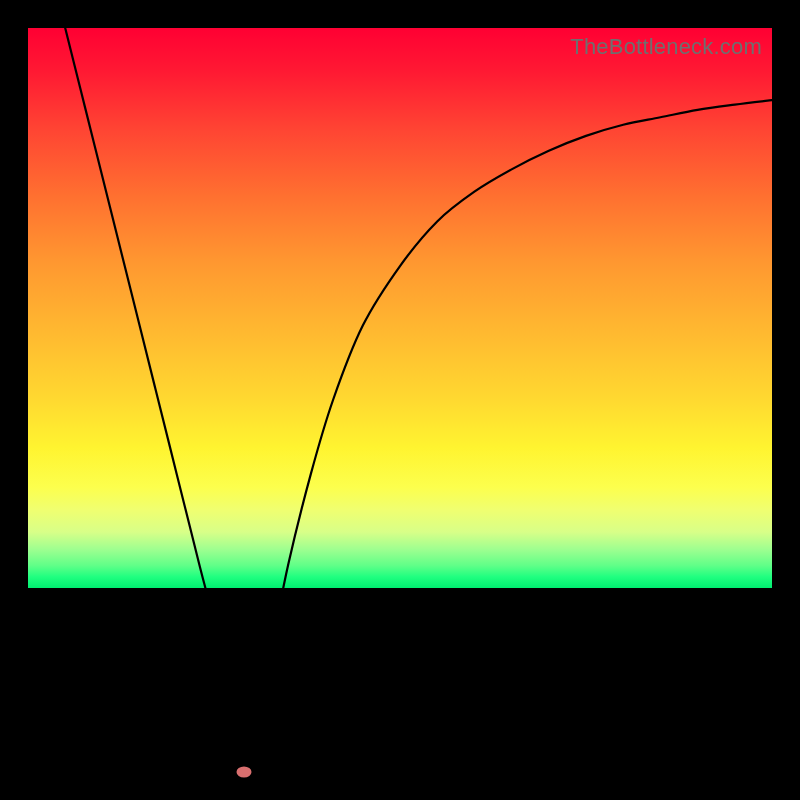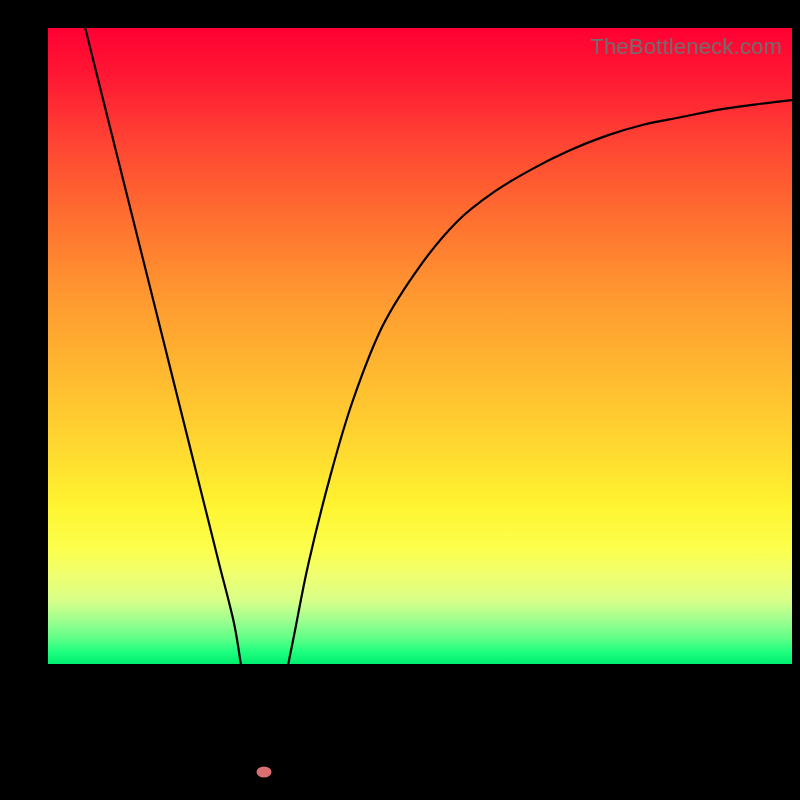--- a/index.html
+++ b/index.html
@@ -11,39 +11,38 @@
     position: relative;
     width: 800px;
     height: 800px;
     background: #000;
   }
   .plot-area {
     position: absolute;
     left: 28px;
     top: 28px;
     width: 744px;
-    height: 636px;
+    height: 560px;
     background: linear-gradient(to bottom,
       #ff0033 0%,
       #ff1a33 8%,
       #ff4433 18%,
       #ff7030 30%,
       #ff9830 42%,
       #ffb830 54%,
       #ffd830 66%,
       #fff430 75%,
       #fcff4d 82%,
       #f0ff70 86%,
       #d8ff88 90%,
       #a0ff90 93%,
       #60ff88 96%,
       #20ff80 98%,
       #00ee70 100%
     );
-    margin-left: 20px;
   }
   .watermark {
     position: absolute;
     top: 6px;
     right: 10px;
     font-family: Arial, Helvetica, sans-serif;
     font-size: 22px;
     color: #6f6f6f;
     font-weight: 500;
     letter-spacing: 0.2px;

